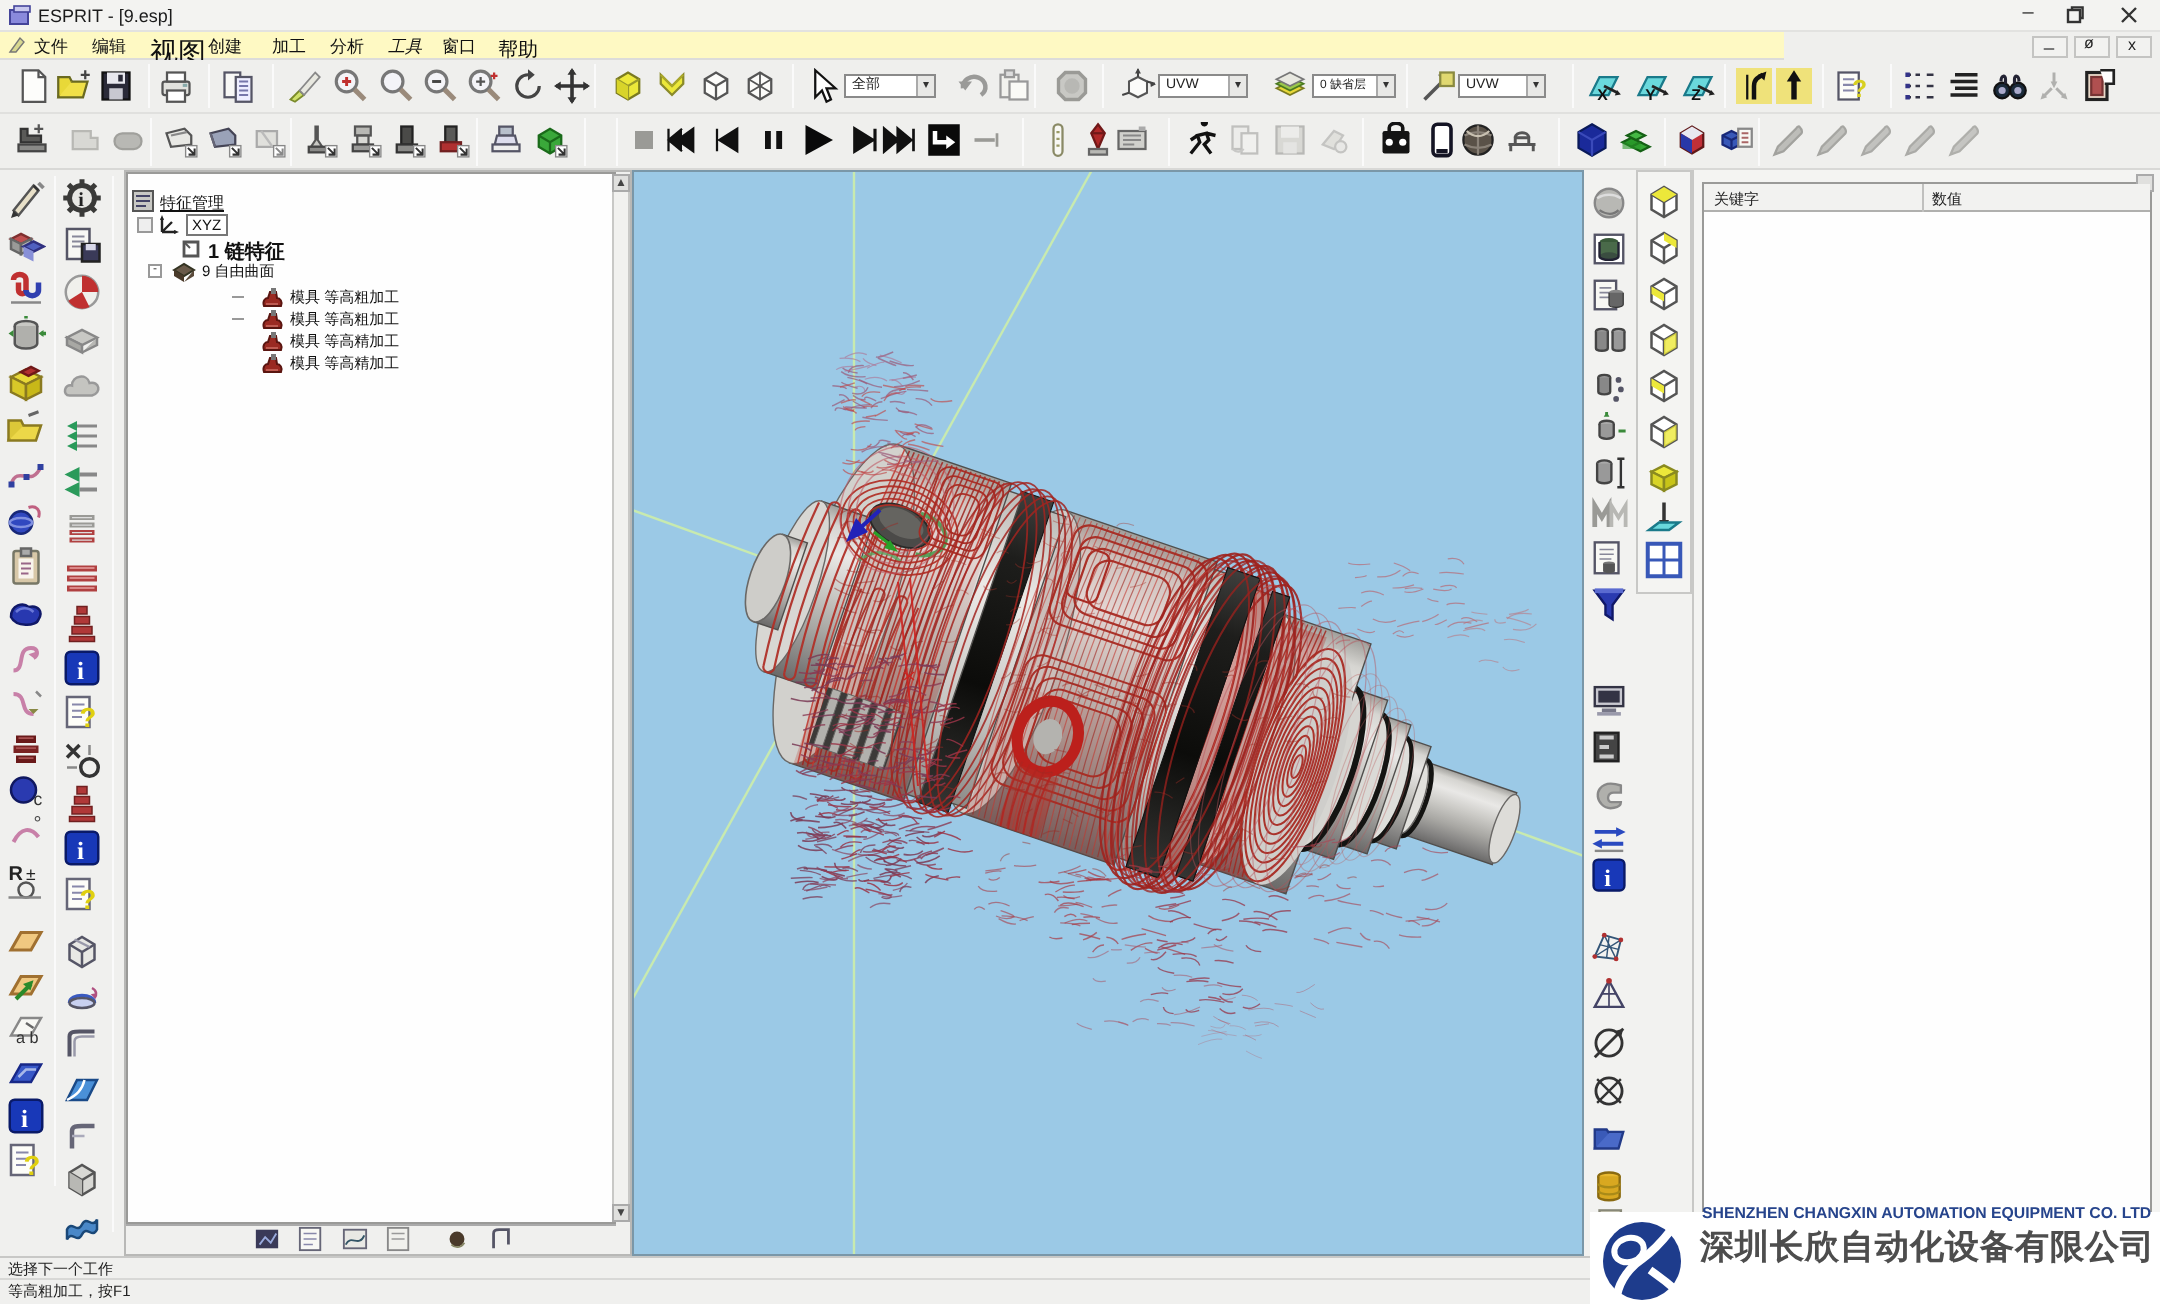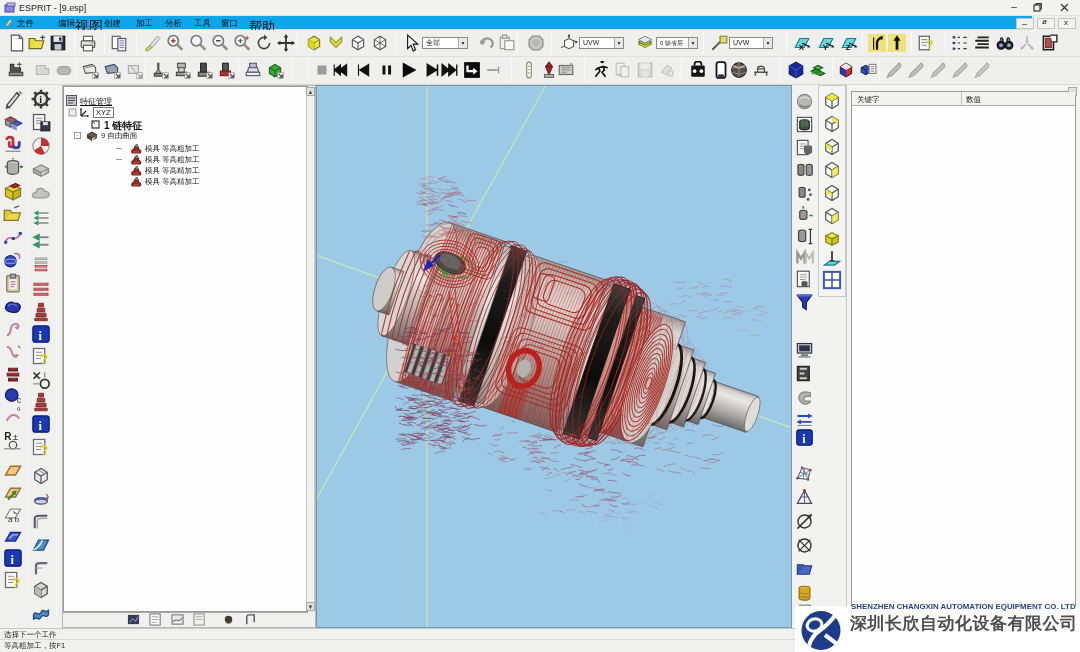--- a/index.html
+++ b/index.html
@@ -21,33 +21,33 @@
  <div class="abs" style="left:1003px;top:1px;width:22px;text-align:center;font-size:10px;color:#333;">–</div>
  <svg class="abs" style="left:1033px;top:3px" width="9" height="9" viewBox="0 0 9 9">
       <rect x="1" y="2" width="6" height="6" fill="none" stroke="#333" stroke-width="1.2"></rect>
       <path d="M3 2 V0.7 H8.3 V6 H7" fill="none" stroke="#333" stroke-width="1.2"></path>
     </svg>
  <svg class="abs" style="left:1060px;top:3px" width="9" height="9" viewBox="0 0 9 9">
       <path d="M1 1 L8 8 M8 1 L1 8" stroke="#333" stroke-width="1.2"></path>
     </svg>
 </div>
 
-<div class="abs" style="left:0;top:16px;width:1032px;height:14px;background:#0ea5e9;border-bottom:1px solid #dcdcda;">
+<div class="abs" style="left:0;top:16px;width:892px;height:14px;background:#fef9c3;border-bottom:1px solid #dcdcda;">
 <svg class="abs" style="left:3px;top:1px" width="11" height="11" viewBox="0 0 11 11">
       <path d="M2 9 L7 2 L9 4 L5 9 Z" fill="#d8d890" stroke="#777" stroke-width="0.7"></path>
     </svg>
 <div class="abs" style="left:17px;top:2px;font-size:8.5px;color:#111;">文件</div>
-<div class="abs" style="left:58px;top:2px;font-size:8.5px;color:#111;">编辑</div>
+<div class="abs" style="left:46px;top:2px;font-size:8.5px;color:#111;">编辑</div>
 <div class="abs" style="left:75px;top:2px;font-size:14px;color:#111;">视图</div>
 <div class="abs" style="left:104px;top:2px;font-size:8.5px;color:#111;">创建</div>
 <div class="abs" style="left:136px;top:2px;font-size:8.5px;color:#111;">加工</div>
 <div class="abs" style="left:165px;top:2px;font-size:8.5px;color:#111;">分析</div>
-<div class="abs" style="left:194px;top:2px;font-size:8.5px;color:#111;">工具</div>
+<div class="abs" style="left:194px;top:2px;font-size:8.5px;color:#111;font-style:italic;">工具</div>
 <div class="abs" style="left:221px;top:2px;font-size:8.5px;color:#111;">窗口</div>
-<div class="abs" style="left:249px;top:2px;font-size:13px;color:#111;">帮助</div>
+<div class="abs" style="left:249px;top:2px;font-size:10px;color:#111;">帮助</div>
 <div class="abs" style="left:1016px;top:2px;width:18px;height:11px;border:1px solid #c4c4c2;background:#f2f2f0;"></div>
 <div class="abs" style="left:1037px;top:2px;width:18px;height:11px;border:1px solid #c4c4c2;background:#f2f2f0;"></div>
 <div class="abs" style="left:1058px;top:2px;width:18px;height:11px;border:1px solid #c4c4c2;background:#f2f2f0;"></div>
 <div class="abs" style="left:1022px;top:-1px;font-size:9px;color:#222;">_</div>
 <div class="abs" style="left:1042px;top:1px;font-size:8px;color:#222;">ø</div>
 <div class="abs" style="left:1064px;top:1.5px;font-size:8px;color:#222;">x</div>
 </div>
 <div class="abs" style="left:0;top:30px;width:1080px;height:27px;background:#efefed;border-bottom:1px solid #e0e0de;"></div>
 <div class="abs" style="left:0;top:57px;width:1080px;height:28px;background:#efefed;border-bottom:1px solid #d8d8d6;"></div>
 <svg class="ic" style="left:8px;top:34px" width="18" height="18" viewBox="0 0 16 16">

